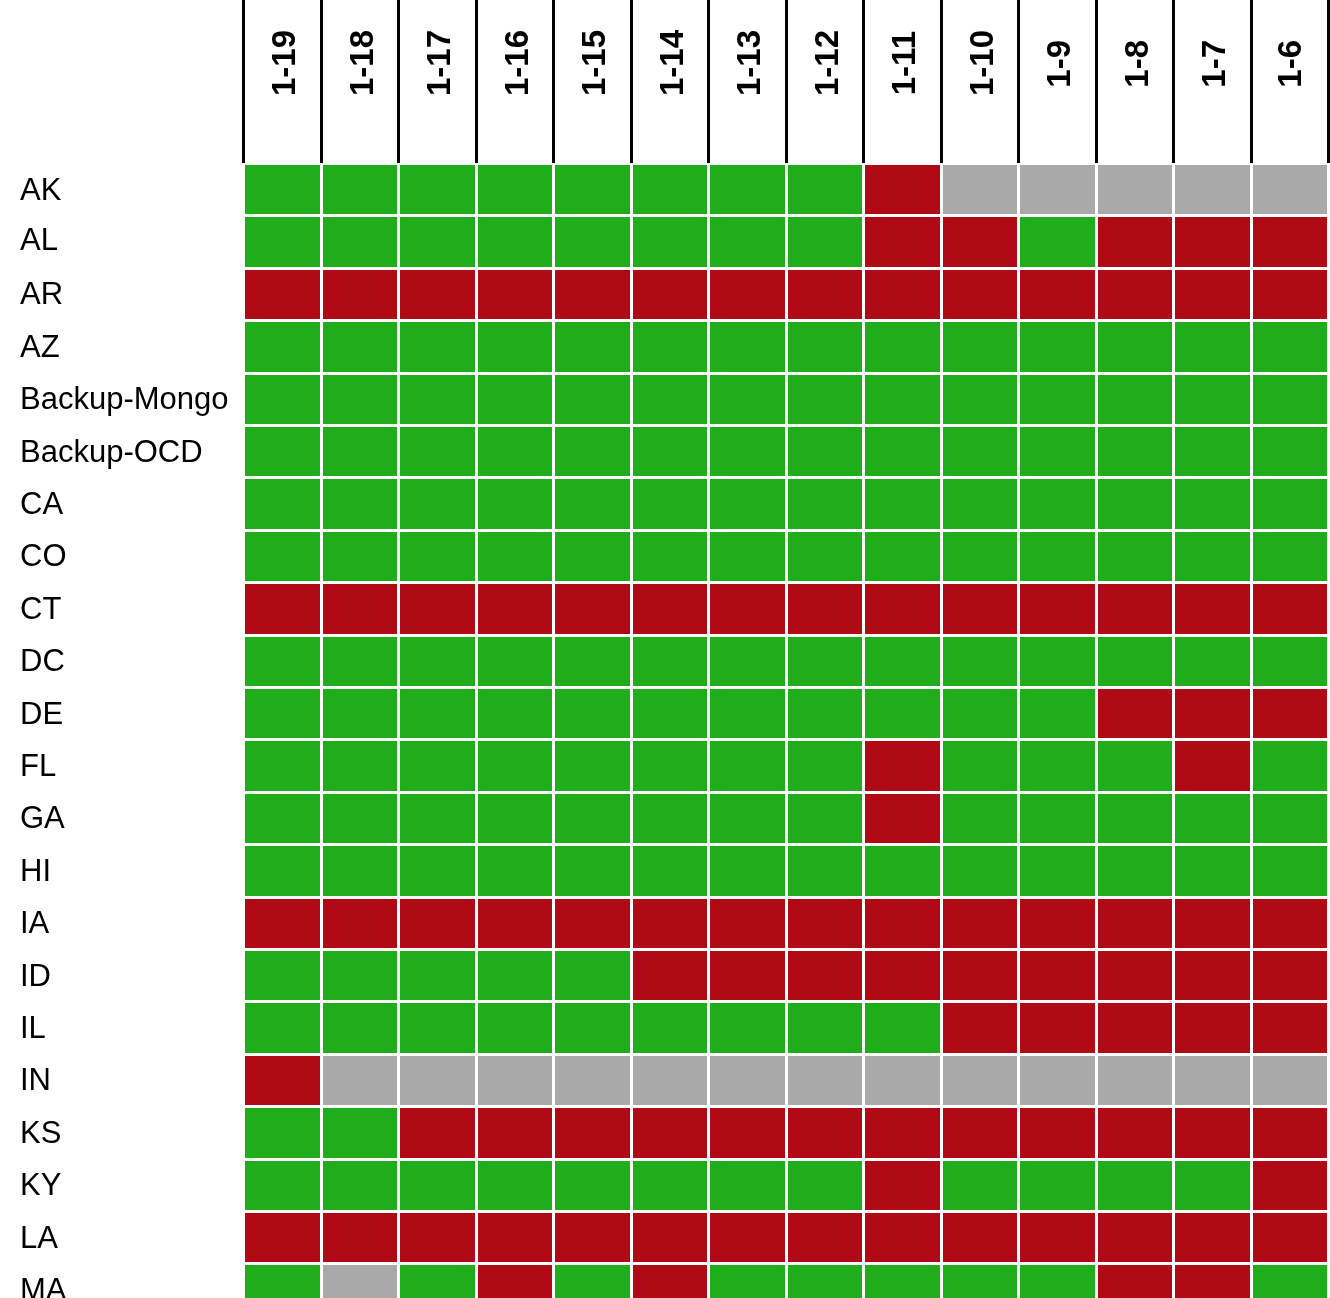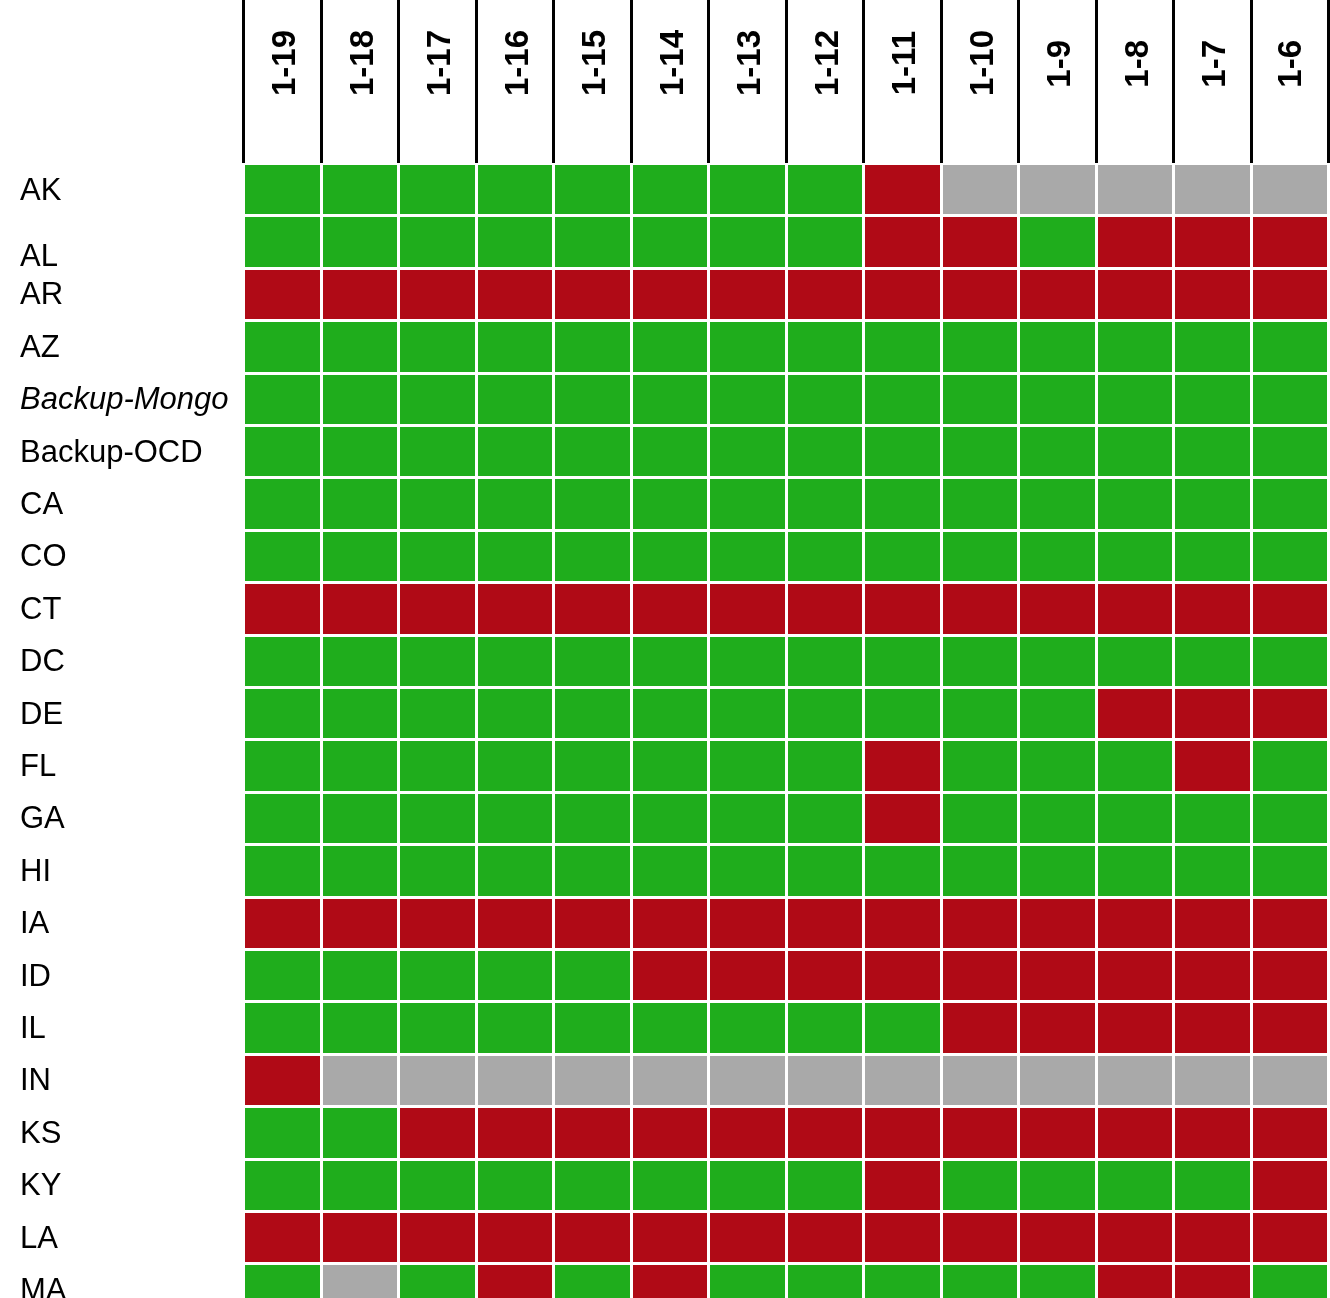--- a/index.html
+++ b/index.html
@@ -124,24 +124,24 @@
       <div class="col-header" style="left: 1172px; width: 80.5px;">
         <span class="col-header-label">1-7</span>
       </div>
       <div class="col-header last-edge" style="left: 1249.5px; width: 80.5px;">
         <span class="col-header-label">1-6</span>
       </div>
     </div>
 
   <div id="row-labels">
       <div class="row-label" style="top: 165px;">AK</div>
-      <div class="row-label" style="top: 231px;">AL</div>
+      <div class="row-label" style="top: 215px;">AL</div>
       <div class="row-label" style="top: 269.8px;">AR</div>
       <div class="row-label" style="top: 322.2px;">AZ</div>
-      <div class="row-label" style="top: 374.6px; font-style: italic;">Backup-Mongo</div>
+      <div class="row-label" style="top: 374.6px;">Backup-Mongo</div>
       <div class="row-label" style="top: 427px;">Backup-OCD</div>
       <div class="row-label" style="top: 479.4px;">CA</div>
       <div class="row-label" style="top: 531.8px;">CO</div>
       <div class="row-label" style="top: 584.2px;">CT</div>
       <div class="row-label" style="top: 636.6px;">DC</div>
       <div class="row-label" style="top: 689px;">DE</div>
       <div class="row-label" style="top: 741.4px;">FL</div>
       <div class="row-label" style="top: 793.8px;">GA</div>
       <div class="row-label" style="top: 846.2px;">HI</div>
       <div class="row-label" style="top: 898.6px;">IA</div>

